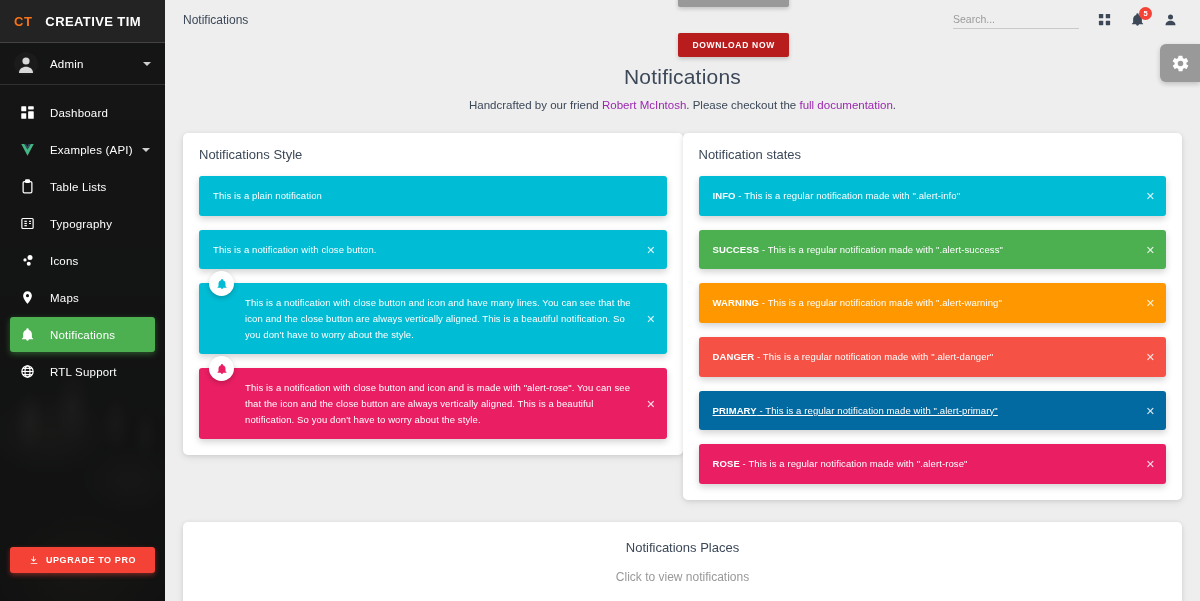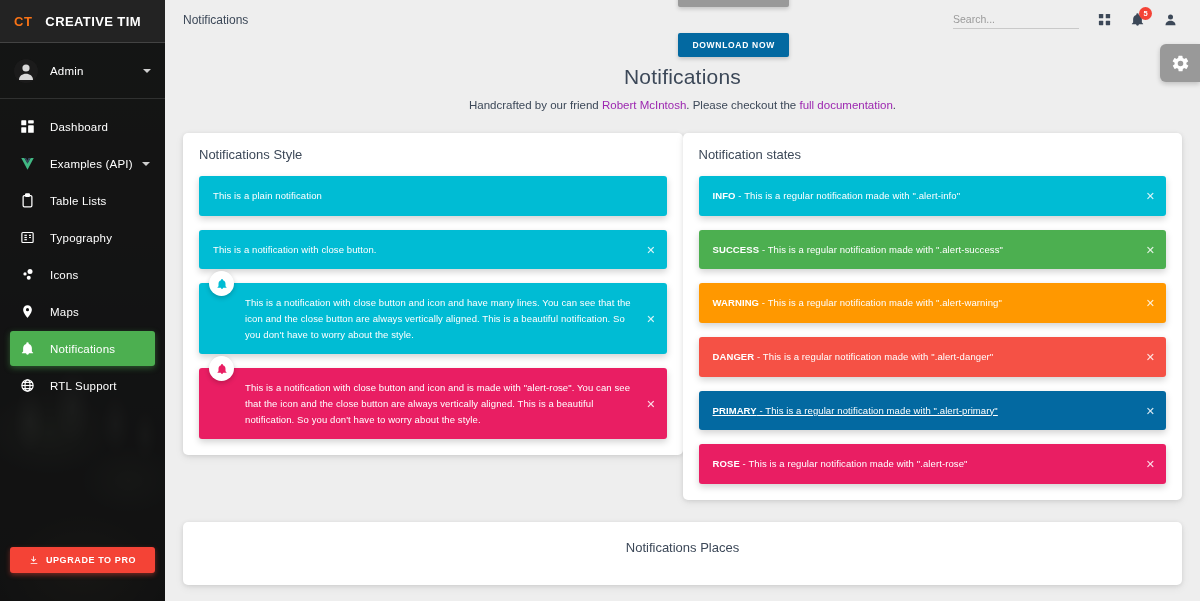--- a/index.html
+++ b/index.html
@@ -51,21 +51,21 @@
   .logo-mark {
     color: #f97316; font-size: 13px; font-weight: 700; letter-spacing: .5px;
     margin-right: 13px;
   }
   .logo-text {
     color: #fff; font-size: 13px; font-weight: 700; letter-spacing: .4px;
   }
 
   
   .user-row {
-    height: 56px; display: flex; align-items: center;
+    height: 42px; display: flex; align-items: center;
     padding: 0 14px;
     border-bottom: 1px solid rgba(180,180,180,0.18);
   }
   .avatar {
     width: 24px; height: 24px; border-radius: 50%;
     background: #1a1a1a; margin-right: 12px;
     display:flex; align-items:center; justify-content:center;
     overflow:hidden; flex: none;
   }
   .user-name { color: #fff; font-size: 11.5px; flex: 1; letter-spacing: .2px; }
@@ -111,21 +111,21 @@
   #brand-title { font-size: 12px; color: #3c4858; margin-left: 18px; }
   .nav-center { position:absolute; left: 513px; display: flex; gap: 26px; flex-direction: column; }
   .btn-doc, .btn-dl {
     height: 24px; border: none; border-radius: 2px;
     font-family: "Liberation Sans", sans-serif;
     font-size: 8.5px; font-weight: 700; letter-spacing: .7px;
     color: #fff; cursor: pointer; padding: 0 14px;
     box-shadow: 0 2px 4px rgba(0,0,0,.18);
   }
   .btn-doc { background: #999999; }
-  .btn-dl  { background: #0369a1; }
+  .btn-dl  { background: #b91c1c; }
   .nav-right {
     position: absolute; right: 22px; display: flex; align-items: center; gap: 18px;
   }
   .search-box {
     width: 126px; border: none; border-bottom: 1px solid #c9c9c9;
     background: transparent; outline: none;
     font-family: "Liberation Sans", sans-serif;
     font-size: 10.5px; color: #555; padding: 2px 0 3px 0;
   }
   .search-box::placeholder { color: #9a9a9a; }
@@ -462,15 +462,16 @@
 
       <div class="alert bg-rose">
         <b>ROSE</b><span> - This is a regular notification made with ".alert-rose"</span>
         <button class="close">✕</button>
       </div>
     </section>
   </div>
 
   <section class="places-card">
     <div class="places-title">Notifications Places</div>
+    <div class="places-sub">Click to view notifications</div>
   </section>
 
 </main>
 
 </body></html>

